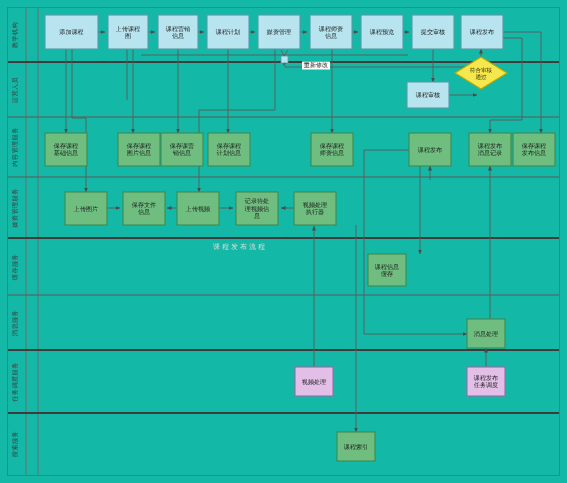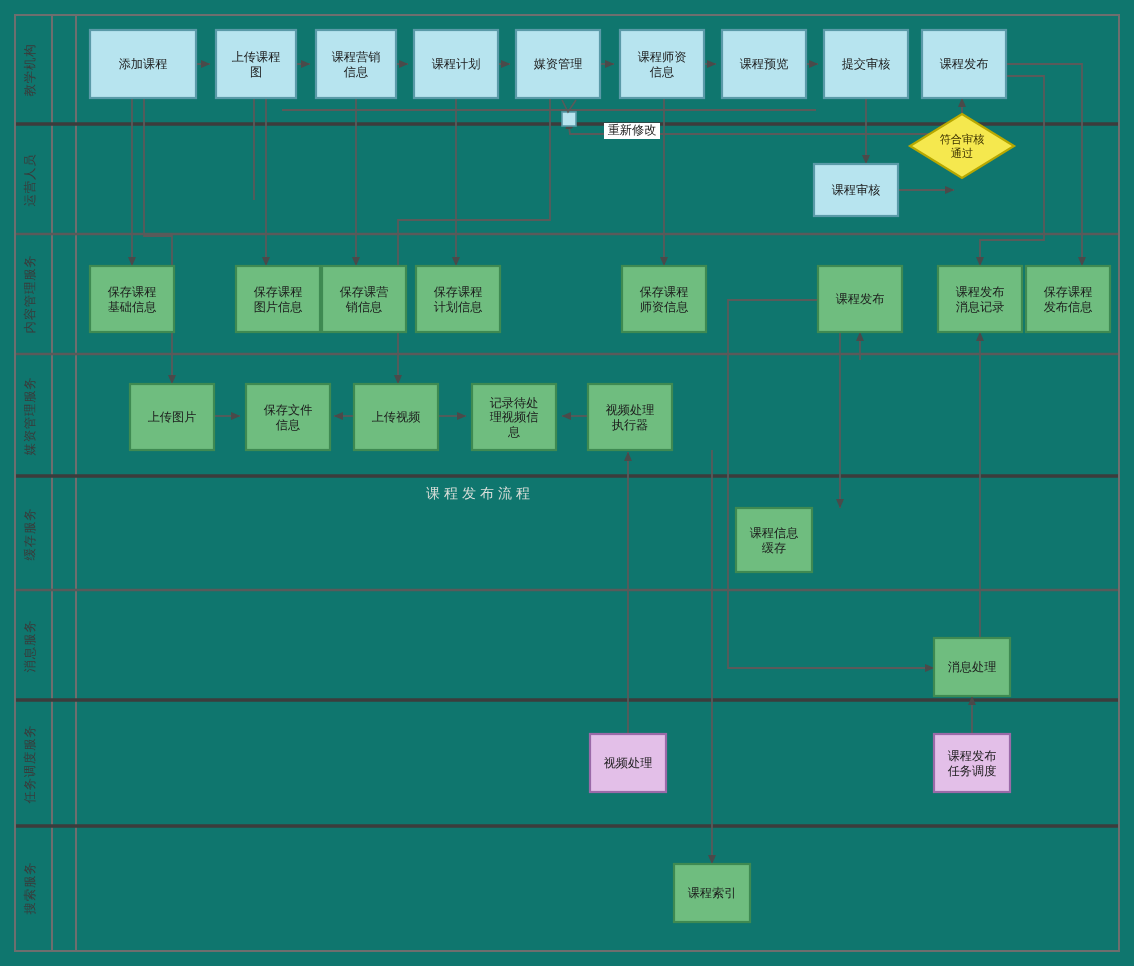--- a/index.html
+++ b/index.html
@@ -4,21 +4,21 @@
 <style>
   html, body {
     margin: 0; padding: 0;
     background: #ffffff;
     font-family: "DejaVu Sans", "Liberation Sans", sans-serif;
   }
   #canvas {
     position: relative;
     width: 567px;
     height: 483px;
-    background: #0f766e;
+    background: #14b8a6;
     overflow: hidden;
   }
   svg.layer {
     position: absolute;
     left: 0; top: 0;
     width: 567px;
     height: 483px;
   }
   .lane-label-text {
     font-size: 6.2px;

